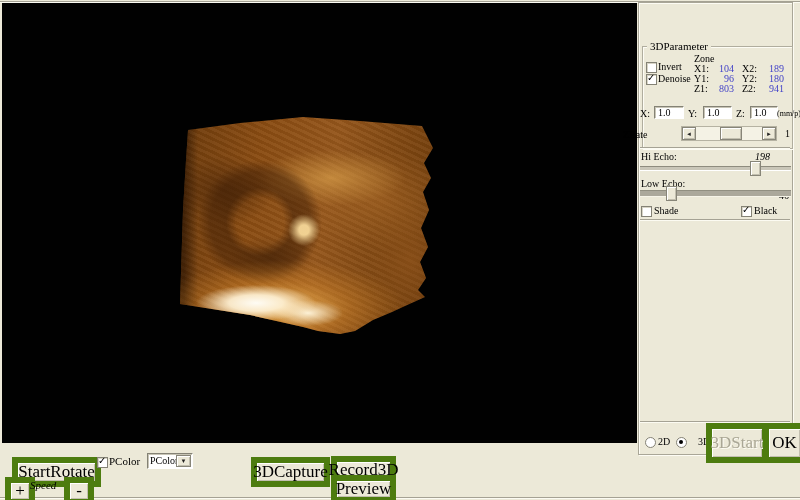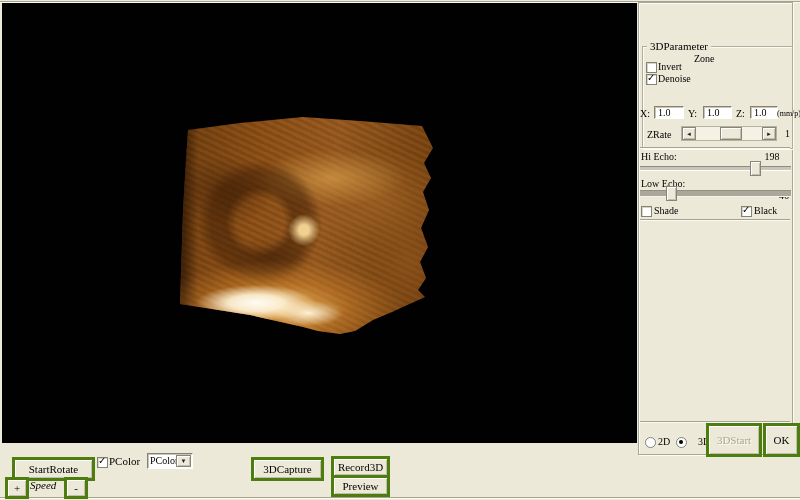--- a/index.html
+++ b/index.html
@@ -8,24 +8,24 @@
     font-family:"Liberation Serif",serif;overflow:hidden;
   }
   .lbl{position:absolute;font-size:11px;color:#000;white-space:nowrap;line-height:11px;}
   .lbl-sm{position:absolute;font-size:10px;color:#000;white-space:nowrap;line-height:10px;}
   .val-blue{color:#4242c8;}
   .hsep{position:absolute;height:0;border-top:1px solid #a5a294;border-bottom:1px solid #fcfbf2;}
   .frame{position:absolute;border:1px solid #a9a697;box-shadow:inset 1px 1px 0 #fdfcf4, 1px 1px 0 #fdfcf4;}
   .groupbox{position:absolute;border:1px solid #b0ad9e;box-shadow:inset 1px 1px 0 #fdfcf4, 1px 1px 0 #fdfcf4;}
   .gb-label{position:absolute;top:-6px;left:4px;background:#ece9d8;padding:0 3px;font-size:11px;line-height:11px;white-space:nowrap;}
   .btn{
-    position:absolute;background:#ece9d8;border:3px solid #4d7c0f;
+    position:absolute;background:#ece9d8;border:6px solid #4d7c0f;
     box-shadow:inset 1px 1px 0 #fff, inset -1px -1px 0 #c2bfaf;
     display:flex;align-items:center;justify-content:center;
-    font-family:"Liberation Serif",serif;font-size:11px;color:#000;white-space:nowrap;
+    font-family:"Liberation Serif",serif;font-size:17px;color:#000;white-space:nowrap;
   }
   .btn.disabled{color:#aaa795;text-shadow:1px 1px 0 #fdfcf4;}
   .cb{position:absolute;width:9px;height:9px;background:#fff;border:1px solid #848275;
       box-shadow:inset 1px 1px 0 #d8d5c6;}
   .cb .mark{display:none;position:absolute;left:0px;top:-2px;font-size:10px;line-height:10px;color:#000;}
   .cb.checked .mark{display:block;}
   .radio{position:absolute;width:9px;height:9px;border-radius:50%;background:#fff;border:1px solid #848275;}
   .radio.checked::after{content:"";position:absolute;left:2px;top:2px;width:4px;height:4px;border-radius:50%;background:#000;}
   .field{position:absolute;background:#fff;border:1px solid #848275;border-right-color:#fff;border-bottom-color:#fff;
          box-shadow:inset 1px 1px 0 #c8c5b6;font-family:"Liberation Serif",serif;font-size:10px;padding:0 0 0 3px;color:#000;}
@@ -86,45 +86,62 @@
 
   <div class="cb" style="left:646px;top:62px;"></div>
   <div class="lbl-sm" style="left:658px;top:62px;">Invert</div>
 
   <div class="cb checked" style="left:646px;top:74px;">
       <span class="mark">✓</span>
     </div>
   <div class="lbl-sm" style="left:658px;top:74px;">Denoise</div>
 
   <div class="lbl-sm" style="left:694px;top:54px;text-align:center;">Zone</div>
+  <div class="zone-grid">
+    <span>X1:</span>
+    <span class="v val-blue">104</span>
+    <span></span>
+    <span>X2:</span>
+    <span class="v val-blue">189</span>
+    <span>Y1:</span>
+    <span class="v val-blue">96</span>
+    <span></span>
+    <span>Y2:</span>
+    <span class="v val-blue">180</span>
+    <span>Z1:</span>
+    <span class="v val-blue">803</span>
+    <span></span>
+    <span>Z2:</span>
+    <span class="v val-blue">941</span>
+  </div>
 
   <div class="lbl-sm" style="left:640px;top:109px;">X:</div>
   <input class="field" style="left: 654px; top: 106px; width: 25px; height: 11px;" value="1.0">
   <div class="lbl-sm" style="left:688px;top:109px;">Y:</div>
   <input class="field" style="left: 703px; top: 106px; width: 24px; height: 11px;" value="1.0">
   <div class="lbl-sm" style="left:736px;top:109px;">Z:</div>
   <input class="field" style="left: 750px; top: 106px; width: 23px; height: 11px;" value="1.0">
   <div class="lbl-sm" style="left:777px;top:109px;font-size:8px;">(mm/p)</div>
 
-  <div class="lbl-sm" style="left:647px;top:130px;">ZRate</div>
+  <div class="lbl-sm" style="left:623px;top:130px;">ZRate</div>
   <div class="sb" style="left:681px;top:126px;width:94px;height:13px;">
     <div class="sb-btn" style="left:0;">
         <span>◄</span>
       </div>
     <div class="sb-thumb" style="left:38px;"></div>
     <div class="sb-btn" style="right:0;">
         <span>►</span>
       </div>
   </div>
   <div class="lbl-sm" style="left:785px;top:129px;">1</div>
 
   <div class="hsep" style="left:640px;top:147px;width:150px;"></div>
 
   <div class="lbl-sm" style="left:641px;top:152px;">Hi Echo:</div>
-  <div class="lbl-sm" style="left:755px;top:152px;width:34px;text-align:center;">198</div>
+  <div class="lbl-sm" style="left:755px;top:152px;width:34px;text-align:left;font-style:italic;">198</div>
   <div class="slider-track" style="left:640px;top:166px;width:151px;height:3px;background:#c9c6b8;border-top:1px solid #8e8c7e;border-bottom:1px solid #fff;">
     <div class="slider-thumb" style="top: -6px; left: 72.9882%;"></div>
   </div>
 
   <div class="lbl-sm" style="left:641px;top:179px;">Low Echo:</div>
   <div class="lbl-sm" style="left:755px;top:179px;width:34px;text-align:right;margin-top:12px;">46</div>
   <div class="slider-track" style="left:640px;top:190px;width:151px;height:5px;background:#aba89b;border-top:1px solid #918f81;border-bottom:1px solid #f6f4e8;">
     <div class="slider-thumb" style="top: -5px; left: 16.9569%;"></div>
   </div>
 

